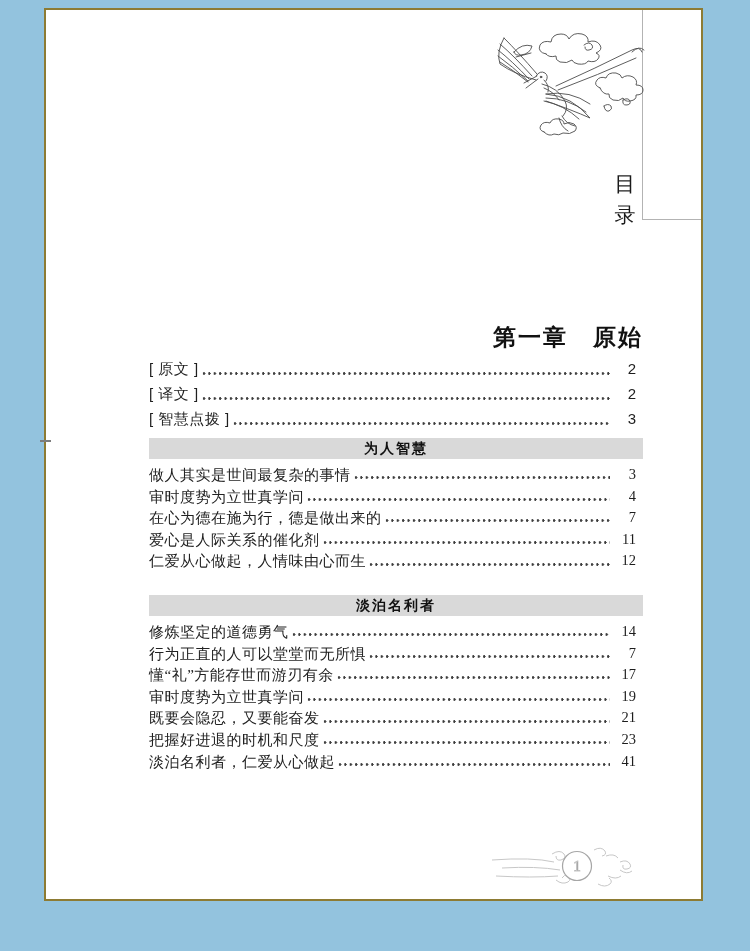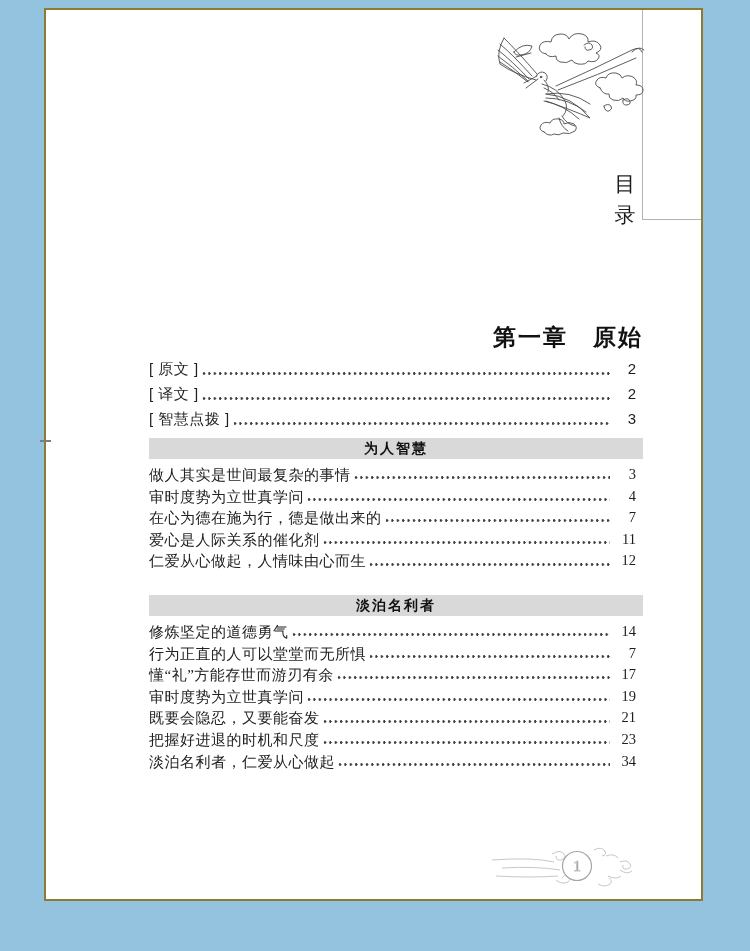--- a/index.html
+++ b/index.html
@@ -235,21 +235,21 @@
 
   <div class="row">
     <span class="rlabel">把握好进退的时机和尺度</span>
     <span class="leader"></span>
     <span class="rnum">23</span>
   </div>
 
   <div class="row">
     <span class="rlabel">淡泊名利者，仁爱从心做起</span>
     <span class="leader"></span>
-    <span class="rnum">34</span>
+    <span class="rnum">41</span>
   </div>
 </div>
   </div>
 
   <svg class="footer-art" viewBox="0 0 200 50" fill="none" stroke="#c7c7c7" stroke-width="1">
     <path d="M6 18 q40 -3 62 2"></path>
     <path d="M16 26 q34 -2 58 2"></path>
     <path d="M10 34 q36 2 62 0"></path>
     <path d="M66 12 q8 -5 12 0 q3 4 -3 6 q-5 1 -5 -4"></path>
     <path d="M70 38 q6 5 12 2 q4 -3 0 -6 q-4 -2 -6 2"></path>

